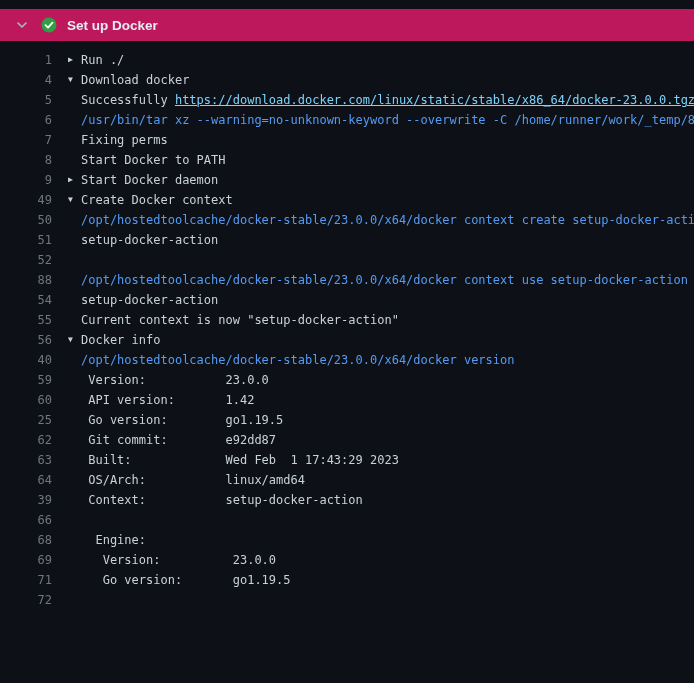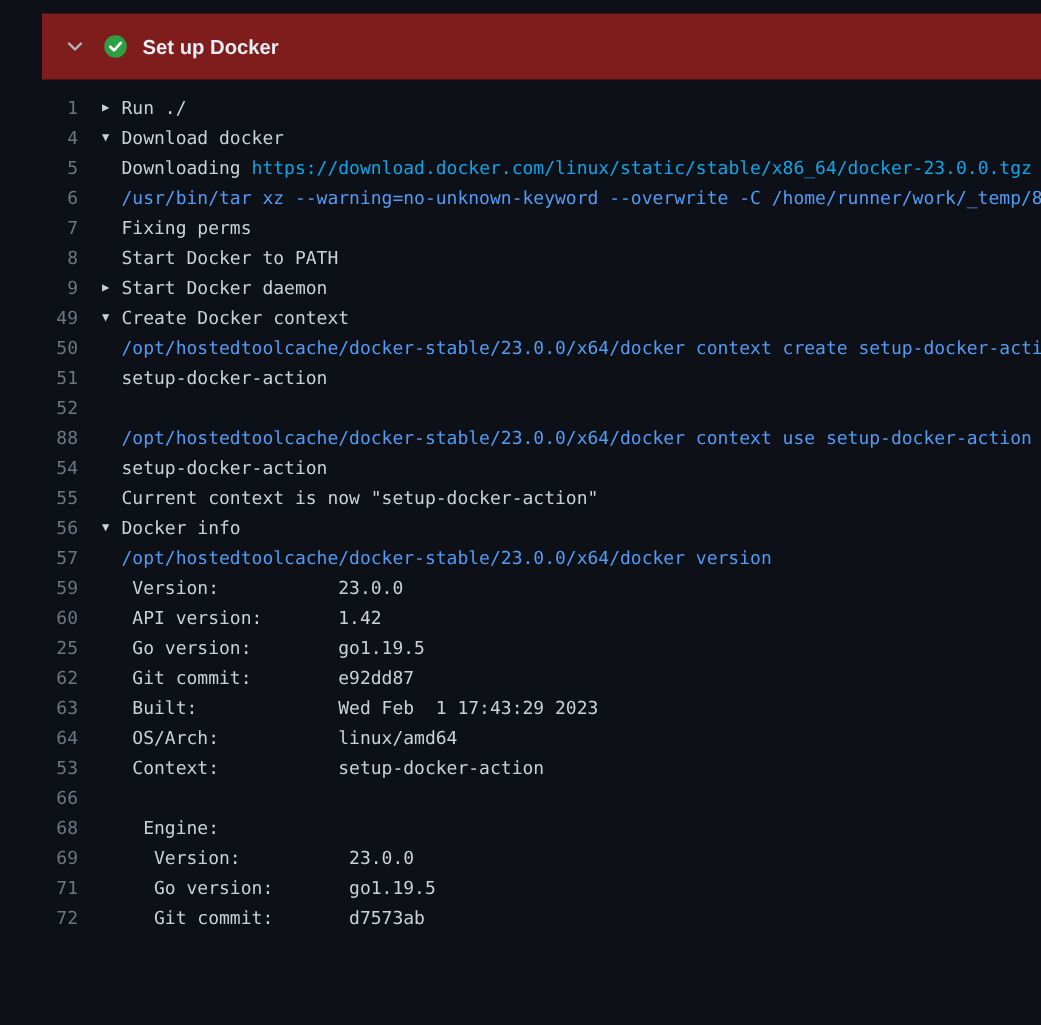--- a/index.html
+++ b/index.html
@@ -6,27 +6,26 @@
   html, body { margin: 0; padding: 0; }
   body {
     width: 694px;
     height: 683px;
     background: #0d1117;
     overflow: hidden;
     font-family: "DejaVu Sans Mono", monospace;
   }
   .step-header {
     margin-top: 9px;
-    height: 44px;
-    background: #7f1d1d;
+    height: 32px;
+    background: #be185d;
     display: flex;
     align-items: center;
     padding: 0 14px;
     cursor: pointer;
-    margin-left: 28px;
   }
   .chevron-wrap {
     width: 16px;
     height: 16px;
     display: flex;
     align-items: center;
     justify-content: center;
     margin-right: 11px;
   }
   .check-wrap {
@@ -71,21 +70,22 @@
     line-height: 20px;
   }
   .arrow.clickable { cursor: pointer; }
   .txt {
     white-space: pre;
     color: #c9d1d9;
     overflow: hidden;
   }
   .txt.cmd { color: #539bf5; }
   .log-link {
-    color: #0ea5e9;
+    color: #7dd3fc;
+    text-decoration: underline;
     cursor: pointer;
   }
 </style>
 </head>
 <body>
 
 <div class="step-header">
   <span class="chevron-wrap">
     <svg width="12" height="12" viewBox="0 0 12 12">
       <path d="M2 4 L6 8 L10 4" fill="none" stroke="#afb8c1" stroke-width="1.6" stroke-linecap="round" stroke-linejoin="round"></path>
@@ -112,21 +112,21 @@
     <span class="ln">4</span>
     <span class="gap"></span>
     <span class="arrow clickable">▼</span>
     <span class="txt">Download docker</span>
   </div>
 
   <div class="log-line">
     <span class="ln">5</span>
     <span class="gap"></span>
     <span class="arrow"></span>
-    <span class="txt"><span>Downloading </span><a class="log-link">https://download.docker.com/linux/static/stable/x86_64/docker-23.0.0.tgz</a></span>
+    <span class="txt"><span>Successfully </span><a class="log-link">https://download.docker.com/linux/static/stable/x86_64/docker-23.0.0.tgz</a></span>
   </div>
 
   <div class="log-line">
     <span class="ln">6</span>
     <span class="gap"></span>
     <span class="arrow"></span>
     <span class="txt cmd">/usr/bin/tar xz --warning=no-unknown-keyword --overwrite -C /home/runner/work/_temp/8c93</span>
   </div>
 
   <div class="log-line">
@@ -199,21 +199,21 @@
   </div>
 
   <div class="log-line">
     <span class="ln">56</span>
     <span class="gap"></span>
     <span class="arrow clickable">▼</span>
     <span class="txt">Docker info</span>
   </div>
 
   <div class="log-line">
-    <span class="ln">57</span>
+    <span class="ln">40</span>
     <span class="gap"></span>
     <span class="arrow"></span>
     <span class="txt cmd">/opt/hostedtoolcache/docker-stable/23.0.0/x64/docker version</span>
   </div>
 
 
   <div class="log-line">
     <span class="ln">59</span>
     <span class="gap"></span>
     <span class="arrow"></span>
@@ -249,21 +249,21 @@
   </div>
 
   <div class="log-line">
     <span class="ln">64</span>
     <span class="gap"></span>
     <span class="arrow"></span>
     <span class="txt"> OS/Arch:           linux/amd64</span>
   </div>
 
   <div class="log-line">
-    <span class="ln">53</span>
+    <span class="ln">39</span>
     <span class="gap"></span>
     <span class="arrow"></span>
     <span class="txt"> Context:           setup-docker-action</span>
   </div>
 
   <div class="log-line">
     <span class="ln">66</span>
     <span class="gap"></span>
     <span class="arrow"></span>
     <span class="txt"></span>
@@ -289,15 +289,14 @@
     <span class="ln">71</span>
     <span class="gap"></span>
     <span class="arrow"></span>
     <span class="txt">   Go version:       go1.19.5</span>
   </div>
 
   <div class="log-line">
     <span class="ln">72</span>
     <span class="gap"></span>
     <span class="arrow"></span>
-    <span class="txt">   Git commit:       d7573ab</span>
   </div>
 </div>
 
 </body></html>

